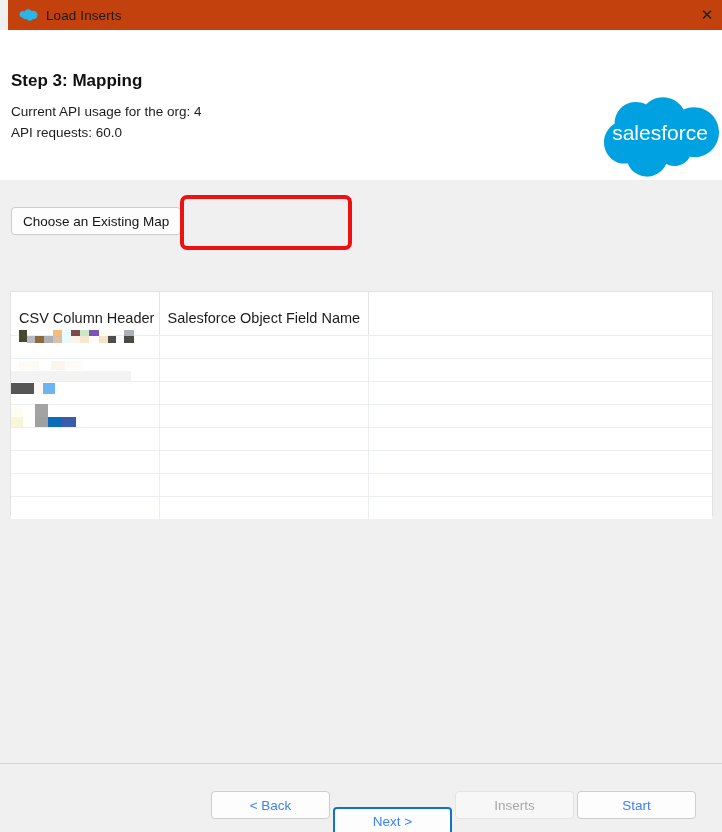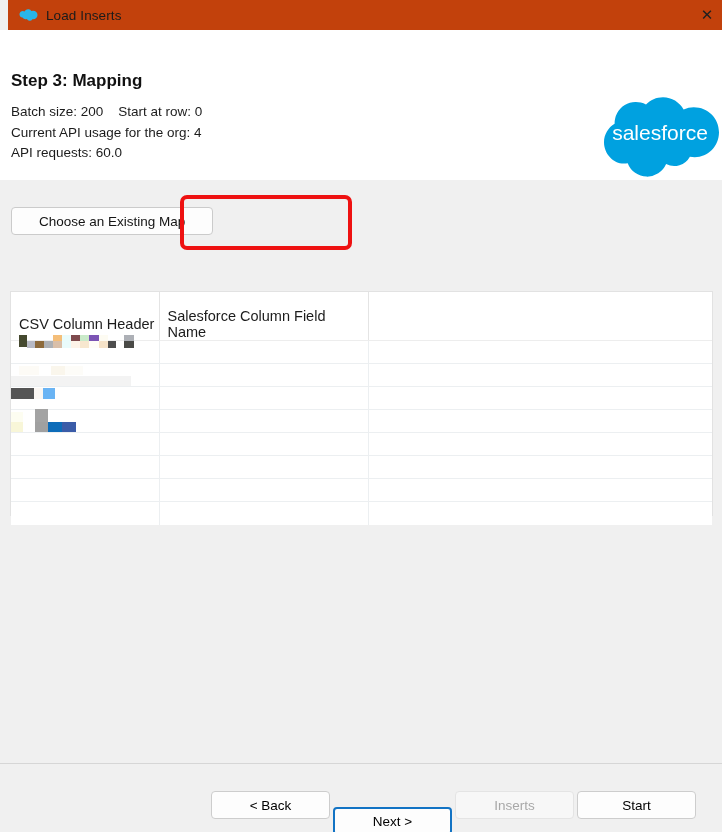--- a/index.html
+++ b/index.html
@@ -49,40 +49,40 @@
   .body {
     position: absolute; left: 0; top: 180px; width: 722px; height: 583px;
     background: #f0f0f0;
   }
 
   
   .map-buttons { position: absolute; left: 11px; top: 27px; display: flex; gap: 8px; }
   .btn {
     background: #fdfdfd; border: 1px solid #cbcbcb; border-radius: 4px;
     font-family: "Liberation Sans", sans-serif; font-size: 13.5px; color: #141414;
-    height: 28px; padding: 0 27px; display: flex; align-items: center;
+    height: 28px; padding: 0 11px; display: flex; align-items: center;
     justify-content: center; cursor: default; white-space: nowrap;
   }
   .annotation-box {
     position: absolute; left: 180px; top: 195px; width: 172px; height: 55px;
     border: 4px solid #ee1111; border-radius: 7px; pointer-events: none; z-index: 20;
   }
 
   
   .table-wrap {
     position: absolute; left: 10px; top: 111px; width: 703px; height: 225px;
     background: #ffffff; border: 1px solid #e2e2e2;
   }
   table.grid { width: 100%; border-collapse: collapse; table-layout: fixed; }
   table.grid col.c1 { width: 148px; }
   table.grid col.c2 { width: 209px; }
   table.grid col.c3 { width: 344px; }
   table.grid th {
     height: 43px; text-align: left; font-weight: normal;
-    font-size: 14.5px; color: #1c1c1c; padding: 16px 0 0 8px;
+    font-size: 14.5px; color: #1c1c1c; padding: 10px 0 0 8px;
     border-right: 1px solid #e4e4e4; border-bottom: 1px solid #ededed;
     background: #ffffff; vertical-align: middle;
   }
   table.grid th.blank { border-right: none; }
   table.grid td {
     height: 23px; border-right: 1px solid #eceff1; border-bottom: 1px solid #eceff1;
     background: #ffffff; padding: 0; position: relative;
   }
   table.grid td.blank { border-right: none; }
   table.grid tr:last-child td { border-bottom: none; }
@@ -93,21 +93,21 @@
   
   .footer-rule {
     position: absolute; left: 0; top: 763px; width: 722px; height: 1px; background: #d6d6d6;
   }
   .footer {
     position: absolute; left: 0; top: 764px; width: 722px; height: 68px; background: #f0f0f0;
   }
   .nav-buttons { position: absolute; left: 211px; top: 27px; display: flex; gap: 3px; }
   .nav-btn {
     width: 119px; height: 28px; border-radius: 4px; background: #fdfdfd;
-    border: 1px solid #cdcdcd; font-size: 13.5px; color: #000000;
+    border: 1px solid #cdcdcd; font-size: 13.5px; color: #3b82f6;
     display: flex; align-items: center; justify-content: center;
     font-family: "Liberation Sans", sans-serif; cursor: default;
   }
   .nav-btn.primary { border: 2px solid #1273c4; margin-top: 16px; }
   .nav-btn.disabled { color: #a8a8a8; border-color: #e4e4e4; background: #f7f7f7; }
 </style>
 </head>
 <body>
 
 <div class="window">
@@ -116,21 +116,20 @@
     <svg class="titlebar-icon" viewBox="0 0 40 30">
       <path fill="#29b5e8" d="M15.2 5.6a7.6 7.6 0 0 1 11.6 1.6 9 9 0 0 1 3.7-.8c4.7 0 8.5 3.8 8.5 8.6s-3.8 8.6-8.5 8.6c-.6 0-1.2-.1-1.7-.2a6.2 6.2 0 0 1-11-.6 7.1 7.1 0 0 1-2.8.6 7.3 7.3 0 0 1-6-3.2 6.6 6.6 0 1 1 4-12.2c.6-1 1.3-1.9 2.2-2.4z"></path>
     </svg>
     <div class="titlebar-title">Load Inserts</div>
     <div class="titlebar-close">✕</div>
   </div>
 
   <div class="header">
     <div class="step-title">Step 3: Mapping</div>
     <div class="meta">
-      <div class="meta-line">Batch size: 200    Start at row: 0</div>
       <div class="meta-line">Current API usage for the org: 4</div>
       <div class="meta-line clipped">API requests: 60.0</div>
     </div>
 
     <svg class="logo" viewBox="0 0 124 98">
       <path fill="#00a1e0" d="M48 16.5c4.3-4.5 10.3-7.3 17-7.3 8.8 0 16.5 4.9 20.6 12.2a24.6 24.6 0 0 1 10.1-2.2C110 19.2 121 30.4 121 44.2s-11 25-24.3 25c-1.6 0-3.2-.2-4.8-.5a18 18 0 0 1-23.8 7.4 20.7 20.7 0 0 1-38.4-.9 18.9 18.9 0 0 1-3.9.4C15.5 75.6 6 66 6 54.2c0-7.9 4.3-14.8 10.6-18.5a21.3 21.3 0 0 1 31.4-19.2z"></path>
       <text x="62" y="52" text-anchor="middle" font-family="Liberation Sans, sans-serif" font-size="21" fill="#ffffff">salesforce</text>
     </svg>
 
   </div>
@@ -144,21 +143,21 @@
     <div class="table-wrap">
       <table class="grid">
         <colgroup>
             <col class="c1">
             <col class="c2">
             <col class="c3">
           </colgroup>
         <thead>
           <tr>
             <th>CSV Column Header</th>
-            <th>Salesforce Column Field Name</th>
+            <th>Salesforce Object Field Name</th>
             <th class="blank"></th>
           </tr>
         </thead>
         <tbody>
           <tr>
             <td>
               <span class="redact" style="left:8px;top:-6px;width:8px;height:12px;background:#45492f"></span>
               <span class="redact" style="left:16px;top:0px;width:8px;height:7px;background:#b7b9c4"></span>
               <span class="redact" style="left:24px;top:0px;width:9px;height:7px;background:#8d6a3b"></span>
               <span class="redact" style="left:33px;top:0px;width:9px;height:7px;background:#adb0b4"></span>

